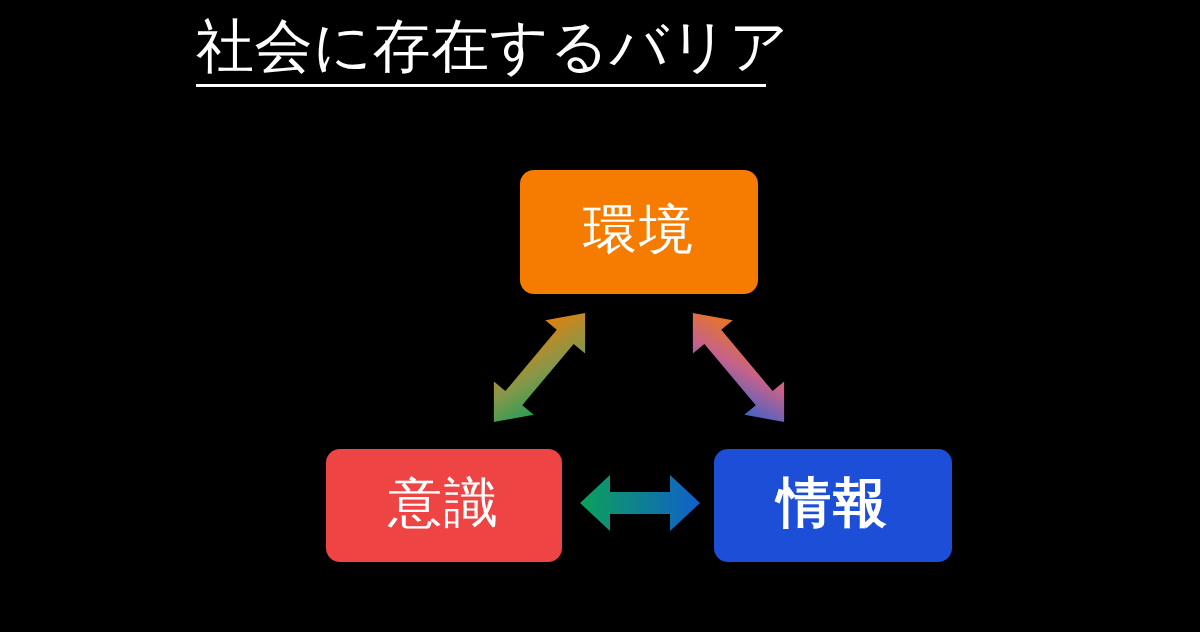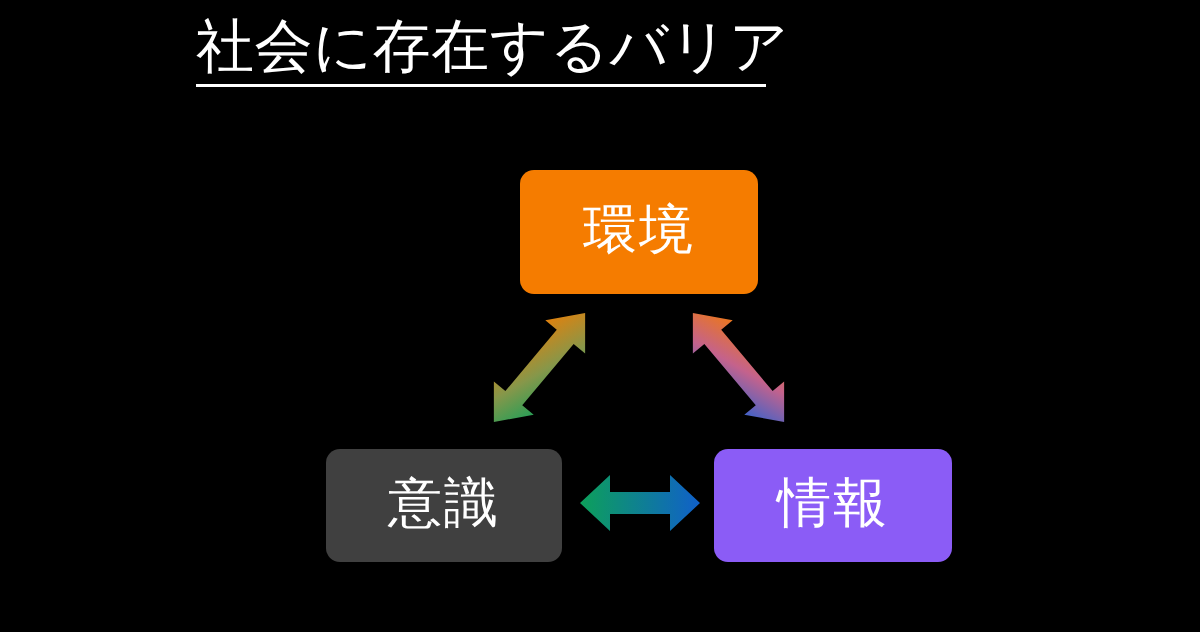--- a/index.html
+++ b/index.html
@@ -147,22 +147,22 @@
         <g transform="translate(604,503)">
           <polygon fill="url(#gradBottom)" points="-60,0 -30,-28 -30,-11 30,-11 30,-28 60,0 30,28 30,11 -30,11 -30,28"></polygon>
         </g>
       </svg>
     </div>
 
     <div class="node node-env" style="background: rgb(245, 124, 0); color: rgb(255, 255, 255);">
       <span class="node-label">環境</span>
     </div>
 
-    <div class="node node-awareness" style="background: #404040; color: rgb(255, 255, 255);">
+    <div class="node node-awareness" style="background: #ef4444; color: rgb(255, 255, 255);">
       <span class="node-label">意識</span>
     </div>
 
-    <div class="node node-info" style="background: #8b5cf6; color: rgb(255, 255, 255);">
+    <div class="node node-info" style="background: #1d4ed8; color: rgb(255, 255, 255); font-weight: bold;">
       <span class="node-label">情報</span>
     </div>
 
   </div>
 </div>
 
 </body></html>

